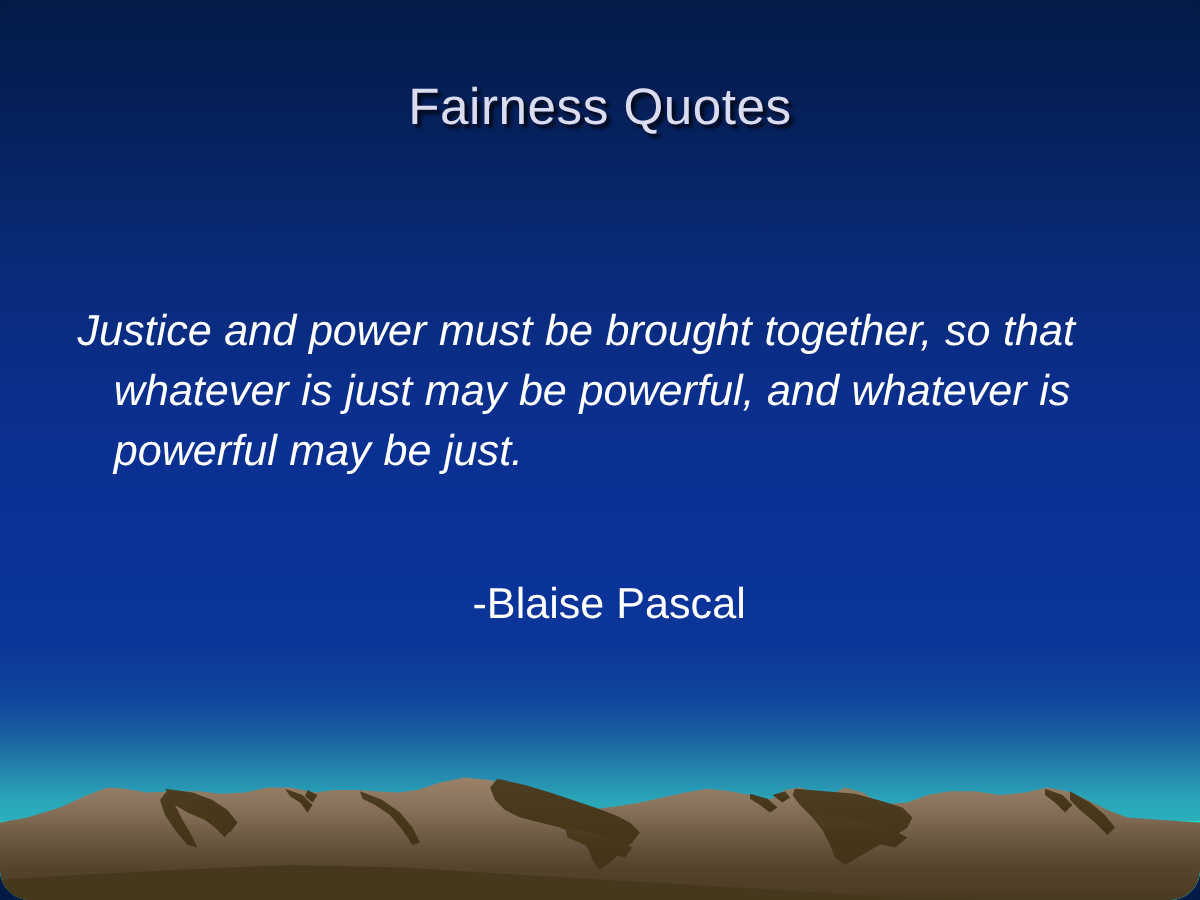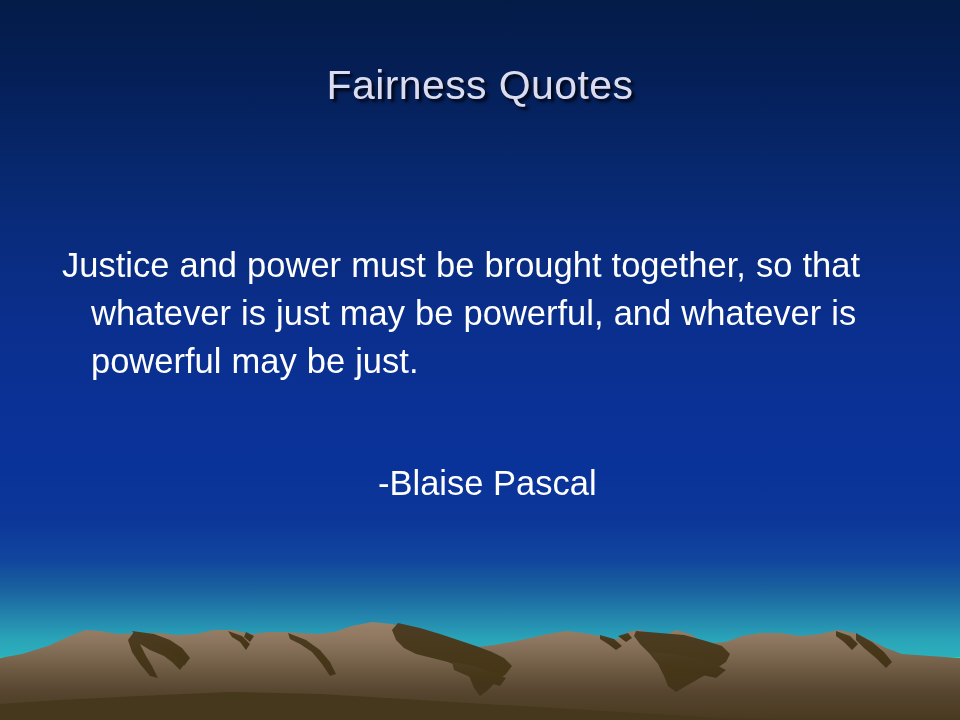--- a/index.html
+++ b/index.html
@@ -9,20 +9,21 @@
     overflow:hidden;
     background:#041B47;
     font-family:"Liberation Sans", sans-serif;
   }
 
   .slide {
     position:relative;
     width:960px;
     height:720px;
     overflow:hidden;
+    border-radius:24px;
   }
 
   
   .sky {
     position:absolute;
     left:0; top:0;
     width:960px; height:720px;
     background:linear-gradient(to bottom,
         #041B47 0px,
         #05205A 90px,
@@ -92,20 +93,21 @@
   }
 
   .quote {
     font-size:34.5px;
     line-height:48px;
     color:#FFFFFF;
     text-indent:-29px;
     padding-left:29px;
     letter-spacing:0px;
     word-spacing:0.5px;
+    font-style:italic;
   }
 
   .attribution {
     position:absolute;
     left:378px; top:459px;
     width:848px;
     font-size:34.5px;
     line-height:48px;
     color:#FFFFFF;
     white-space:nowrap;

